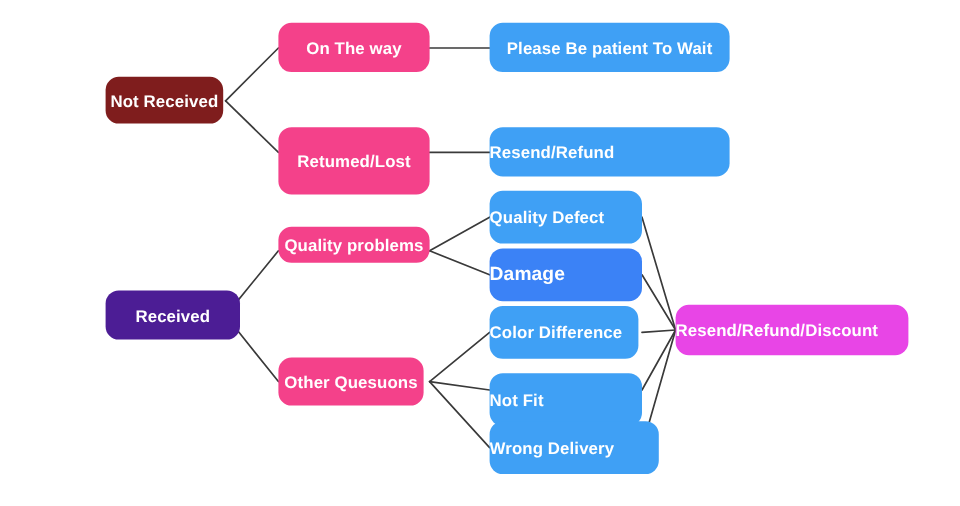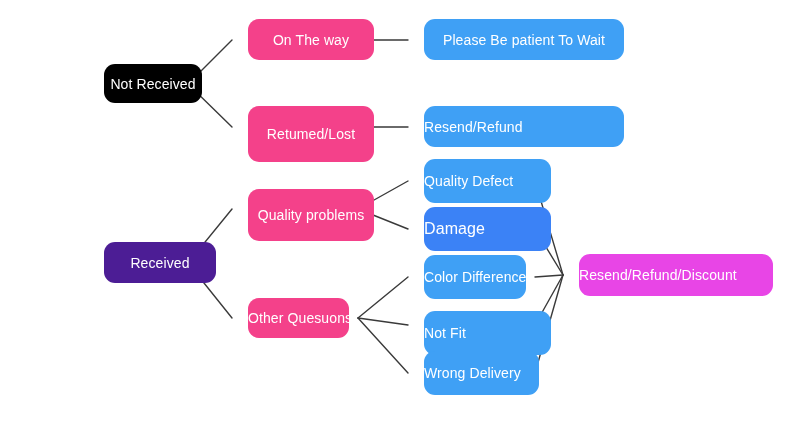--- a/index.html
+++ b/index.html
@@ -25,25 +25,24 @@
     height: 422px;
     pointer-events: none;
   }
   .node {
     position: absolute;
     box-sizing: border-box;
     display: flex;
     align-items: center;
     border-radius: 11px;
     color: #ffffff;
-    font-weight: normal;
+    font-weight: bold;
     letter-spacing: 0.1px;
     white-space: nowrap;
     z-index: 2;
-    margin-left: 16px;
   }
   .node-label {
     display: block;
     width: 100%;
   }
   .node.align-center .node-label {
     text-align: center;
   }
   .node.align-left {
   }
@@ -67,56 +66,56 @@
       <line x1="358" y1="318" x2="408" y2="277" stroke="#3a3a3a" stroke-width="1.4" stroke-linecap="round"></line>
       <line x1="358" y1="318" x2="408" y2="325" stroke="#3a3a3a" stroke-width="1.4" stroke-linecap="round"></line>
       <line x1="358" y1="318" x2="408" y2="373" stroke="#3a3a3a" stroke-width="1.4" stroke-linecap="round"></line>
       <line x1="535" y1="181" x2="563" y2="275" stroke="#3a3a3a" stroke-width="1.4" stroke-linecap="round"></line>
       <line x1="535" y1="229" x2="563" y2="275" stroke="#3a3a3a" stroke-width="1.4" stroke-linecap="round"></line>
       <line x1="535" y1="277" x2="563" y2="275" stroke="#3a3a3a" stroke-width="1.4" stroke-linecap="round"></line>
       <line x1="535" y1="325" x2="563" y2="275" stroke="#3a3a3a" stroke-width="1.4" stroke-linecap="round"></line>
       <line x1="535" y1="373" x2="563" y2="275" stroke="#3a3a3a" stroke-width="1.4" stroke-linecap="round"></line>
     </svg>
   <div id="node-layer">
-      <div class="node align-center" style="left: 88px; top: 64px; width: 98px; height: 39px; background: #000000; font-size: 14px;">
+      <div class="node align-center" style="left: 88px; top: 64px; width: 98px; height: 39px; background: #7f1d1d; font-size: 14px;">
         <span class="node-label">Not Received</span>
       </div>
       <div class="node align-center" style="left: 232px; top: 19px; width: 126px; height: 41px; background: rgb(244, 65, 138); font-size: 14px;">
         <span class="node-label">On The way</span>
       </div>
       <div class="node align-center" style="left: 232px; top: 106px; width: 126px; height: 56px; background: rgb(244, 65, 138); font-size: 14px;">
         <span class="node-label">Retumed/Lost</span>
       </div>
       <div class="node align-center" style="left: 408px; top: 19px; width: 200px; height: 41px; background: rgb(63, 160, 245); font-size: 14px;">
         <span class="node-label">Please Be patient To Wait</span>
       </div>
       <div class="node align-left" style="left: 408px; top: 106px; width: 200px; height: 41px; background: rgb(63, 160, 245); font-size: 14px;">
         <span class="node-label">Resend/Refund</span>
       </div>
       <div class="node align-center" style="left: 88px; top: 242px; width: 112px; height: 41px; background: #4c1d95; font-size: 14px;">
         <span class="node-label">Received</span>
       </div>
-      <div class="node align-center" style="left: 232px; top: 189px; width: 126px; height: 52px; background: rgb(244, 65, 138); font-size: 14px; justify-content: center;">
+      <div class="node align-center" style="left: 232px; top: 189px; width: 126px; height: 30px; background: rgb(244, 65, 138); font-size: 14px; justify-content: center;">
         <span class="node-label">Quality problems</span>
       </div>
-      <div class="node align-center" style="left: 232px; top: 298px; width: 101px; height: 40px; background: rgb(244, 65, 138); font-size: 14px;">
+      <div class="node align-center" style="left: 232px; top: 298px; width: 121px; height: 40px; background: rgb(244, 65, 138); font-size: 14px;">
         <span class="node-label">Other Quesuons</span>
       </div>
       <div class="node align-left" style="left: 408px; top: 159px; width: 127px; height: 44px; background: rgb(63, 160, 245); font-size: 14px;">
         <span class="node-label">Quality Defect</span>
       </div>
       <div class="node align-left" style="left: 408px; top: 207px; width: 127px; height: 44px; background: #3b82f6; font-size: 16px;">
         <span class="node-label">Damage</span>
       </div>
-      <div class="node align-left" style="left: 408px; top: 255px; width: 102px; height: 44px; background: rgb(63, 160, 245); font-size: 14px;">
+      <div class="node align-left" style="left: 408px; top: 255px; width: 124px; height: 44px; background: rgb(63, 160, 245); font-size: 14px;">
         <span class="node-label">Color Difference</span>
       </div>
       <div class="node align-left" style="left: 408px; top: 311px; width: 127px; height: 44px; background: rgb(63, 160, 245); font-size: 14px;">
         <span class="node-label">Not Fit</span>
       </div>
-      <div class="node align-left" style="left: 408px; top: 351px; width: 115px; height: 44px; background: rgb(63, 160, 245); font-size: 14px;">
+      <div class="node align-left" style="left: 408px; top: 351px; width: 141px; height: 44px; background: rgb(63, 160, 245); font-size: 14px;">
         <span class="node-label">Wrong Delivery</span>
       </div>
       <div class="node align-left" style="left: 563px; top: 254px; width: 194px; height: 42px; background: rgb(232, 69, 230); font-size: 14px; justify-content: flex-end;">
         <span class="node-label">Resend/Refund/Discount</span>
       </div>
     </div>
 </div>
 
 </body></html>

